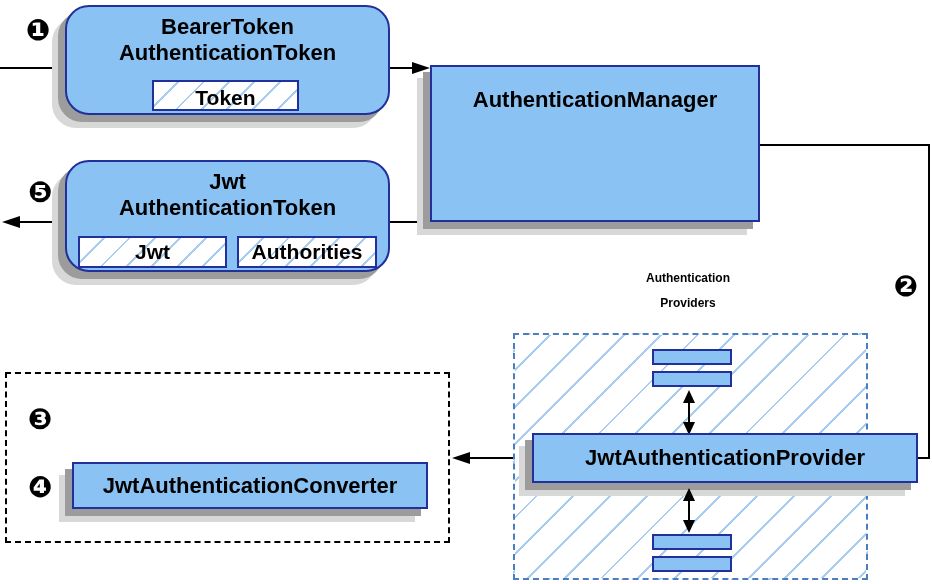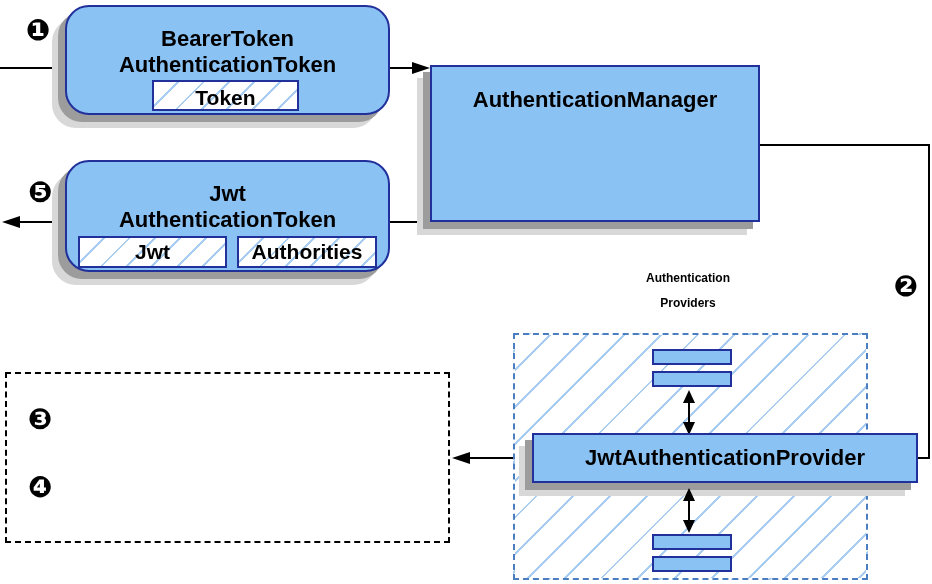--- a/index.html
+++ b/index.html
@@ -25,21 +25,21 @@
   .node {
     position: absolute;
     background: #8ac2f3;
     border: 2px solid #22309b;
     text-align: center;
     font-size: 22px;
     z-index: 2;
   }
   .rounded { border-radius: 24px; }
   .shadow { box-shadow: -7px 7px 0 0 #9c9c9c, -13px 13px 0 0 #d8d8d8; }
-  .title-2l { padding-top: 19px; line-height: 26px; }
+  .title-2l { padding-top: 7px; line-height: 26px; }
   .chip {
     position: absolute;
     background-color: #ffffff;
     background-image: repeating-linear-gradient(135deg, transparent, transparent 16px, #a9cdf0 16px, #a9cdf0 18px);
     border: 2px solid #22309b;
     text-align: center;
     font-size: 21px;
   }
   .bar {
     position: absolute;
@@ -150,14 +150,17 @@
   <div class="bar" style="left:652px; top:556px;"></div>
 
   <div class="line" style="left:466px; top:457px; width:47px; height:2px;"></div>
   <div class="tri tri-left" style="left:452px; top:452px;"></div>
 
   <div class="group-dashed-black" style="left:5px; top:372px; width:445px; height:171px;"></div>
 
   <div class="badge" style="left:24px; top:403px;">❸</div>
 
   <div class="badge" style="left:24px; top:471px;">❹</div>
+  <div class="node shadow" style="left:72px; top:462px; width:356px; height:47px; line-height:43px;">
+    <span>JwtAuthenticationConverter</span>
+  </div>
 
 </div>
 
 </body></html>

